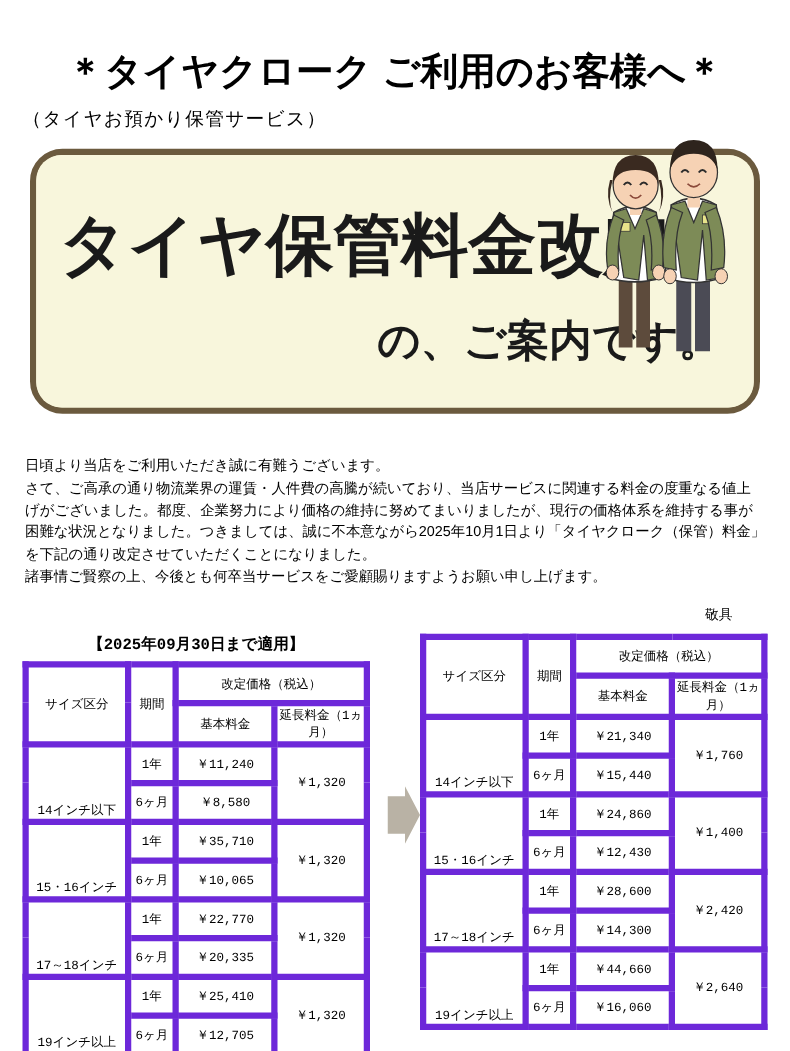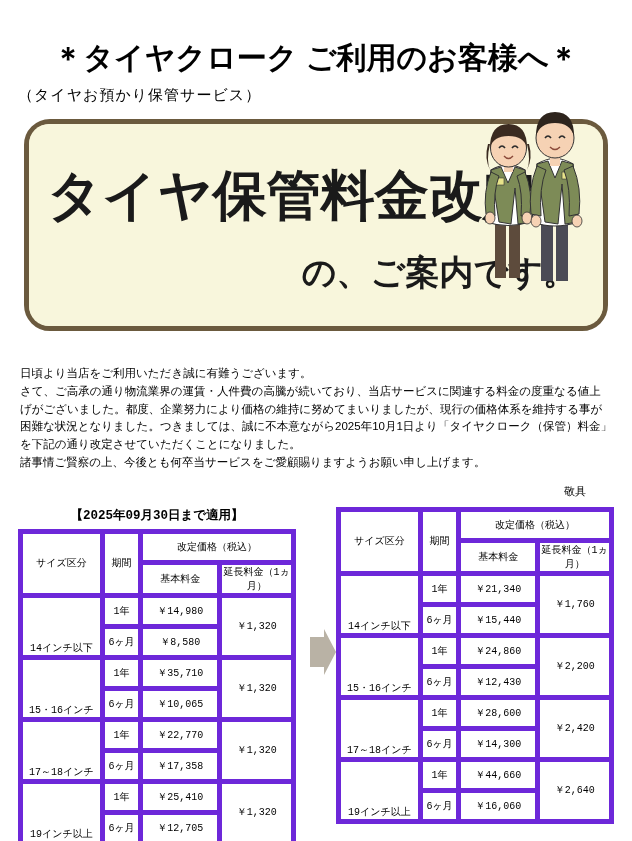--- a/index.html
+++ b/index.html
@@ -266,21 +266,21 @@
           <th class="hdr" colspan="2">改定価格（税込）</th>
         </tr>
         <tr>
           <th class="hdr">基本料金</th>
           <th class="hdr">延長料金（1ヵ月）</th>
         </tr>
 
         <tr>
           <td class="size-cell" rowspan="2">14インチ以下</td>
           <td>1年</td>
-          <td class="price-strong">￥14,980</td>
+          <td class="price-strong">￥11,240</td>
           <td class="ext-cell" rowspan="2">￥1,320</td>
         </tr>
         <tr>
           <td>6ヶ月</td>
           <td class="price-normal">￥8,580</td>
         </tr>
 
         <tr>
           <td class="size-cell" rowspan="2">15・16インチ</td>
           <td>1年</td>
@@ -293,21 +293,21 @@
         </tr>
 
         <tr>
           <td class="size-cell" rowspan="2">17～18インチ</td>
           <td>1年</td>
           <td class="price-strong">￥22,770</td>
           <td class="ext-cell" rowspan="2">￥1,320</td>
         </tr>
         <tr>
           <td>6ヶ月</td>
-          <td class="price-normal">￥17,358</td>
+          <td class="price-normal">￥20,335</td>
         </tr>
 
         <tr>
           <td class="size-cell" rowspan="2">19インチ以上</td>
           <td>1年</td>
           <td class="price-strong">￥25,410</td>
           <td class="ext-cell" rowspan="2">￥1,320</td>
         </tr>
         <tr>
           <td>6ヶ月</td>
@@ -348,21 +348,21 @@
         </tr>
         <tr>
           <td>6ヶ月</td>
           <td class="price-normal">￥15,440</td>
         </tr>
 
         <tr>
           <td class="size-cell" rowspan="2">15・16インチ</td>
           <td>1年</td>
           <td class="price-strong">￥24,860</td>
-          <td class="ext-cell" rowspan="2">￥2,200</td>
+          <td class="ext-cell" rowspan="2">￥1,400</td>
         </tr>
         <tr>
           <td>6ヶ月</td>
           <td class="price-normal">￥12,430</td>
         </tr>
 
         <tr>
           <td class="size-cell" rowspan="2">17～18インチ</td>
           <td>1年</td>
           <td class="price-strong">￥28,600</td>

